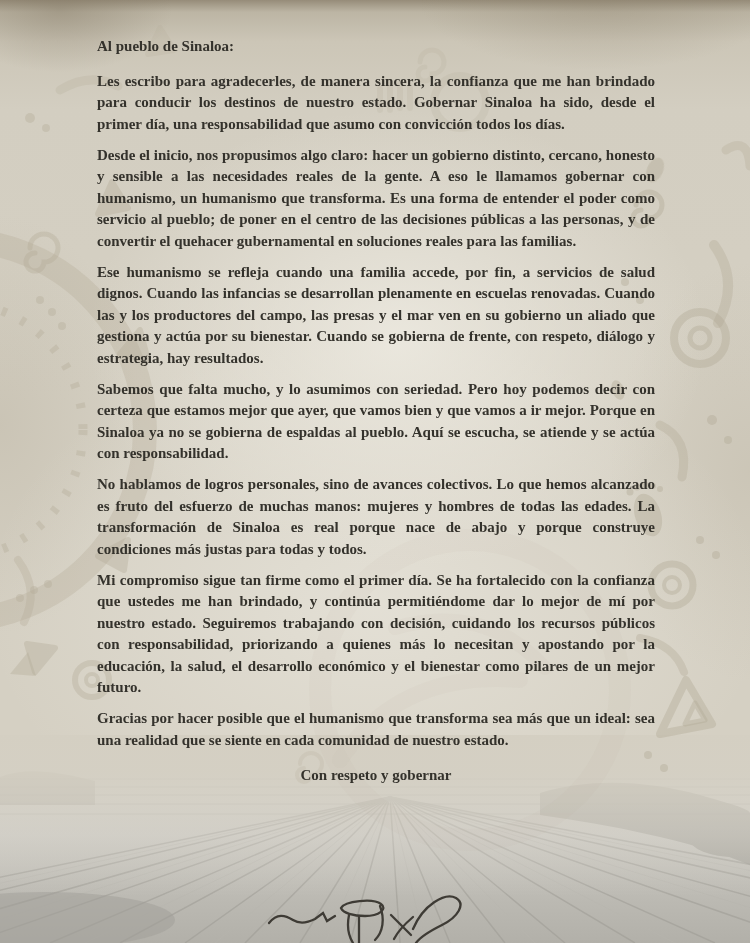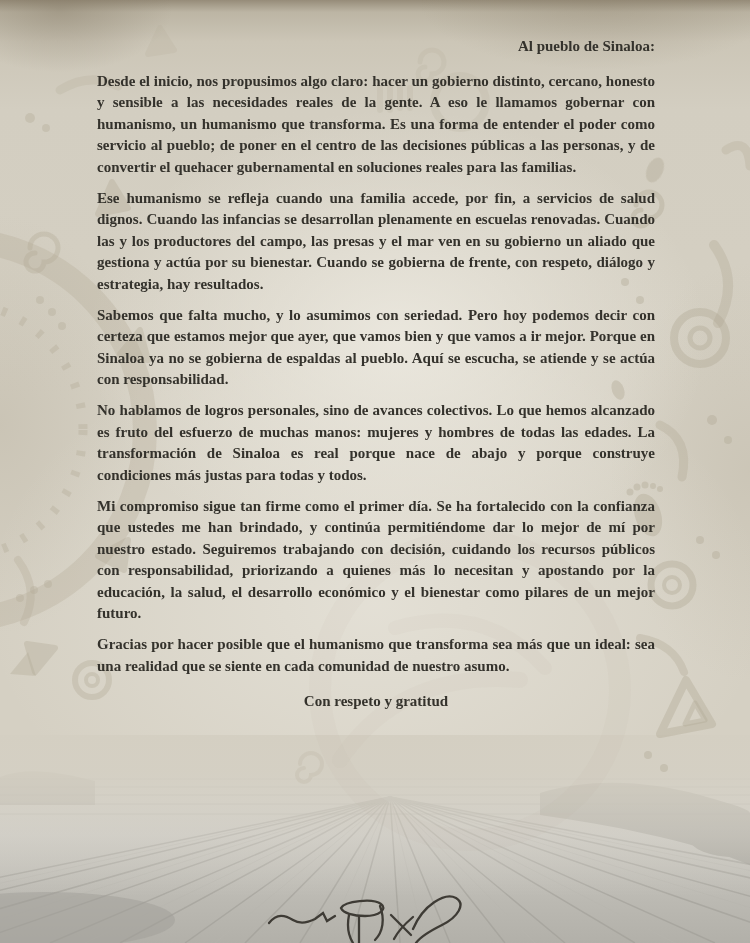--- a/index.html
+++ b/index.html
@@ -31,21 +31,21 @@
     background:linear-gradient(180deg,#d4cfc2 0%,rgba(212,207,194,.88) 18%,rgba(220,216,207,.45) 48%,rgba(224,221,213,0) 78%);
   }
   
   .deco{position:absolute;inset:0;z-index:3;pointer-events:none;}
   
   .letter{
     position:absolute;left:97px;top:36px;width:558px;z-index:4;
     color:#34322c;font-weight:bold;font-size:15px;line-height:21.5px;
     text-align:justify;
   }
-  .letter h1{font-size:15px;line-height:21.5px;margin:0 0 13px 0;font-weight:bold;text-align:right;}
+  .letter h1{font-size:15px;line-height:21.5px;margin:0 0 13px 0;font-weight:bold;text-align:left;}
   .letter p{margin:0 0 9.5px 0;}
   .closing{margin-top:14px;text-align:center;font-weight:bold;}
   
   .sig{position:absolute;left:265px;top:889px;width:220px;height:54px;z-index:5;}
 </style>
 </head>
 <body>
 
 <div class="page">
 
@@ -192,27 +192,28 @@
       <circle cx="470" cy="690" r="150" stroke-width="22" opacity=".07"></circle>
       <path d="M340,760 q60,-90 180,-80" stroke-width="16" opacity=".07"></path>
       <path d="M395,628 q90,-26 150,40" stroke-width="14" opacity=".07"></path>
       <path d="M300,764 a11,11 0 1,1 11,11 a7,7 0 1,1 -7,-7" stroke-width="4" opacity=".2"></path>
       <path d="M888,0 z" stroke-width="1" opacity="0"></path>
     </g>
   </svg>
 
   <div class="letter">
     <h1>Al pueblo de Sinaloa:</h1>
+    <p>Les escribo para agradecerles, de manera sincera, la confianza que me han brindado para conducir los destinos de nuestro estado. Gobernar Sinaloa ha sido, desde el primer día, una responsabilidad que asumo con convicción todos los días.</p>
     <p>Desde el inicio, nos propusimos algo claro: hacer un gobierno distinto, cercano, honesto y sensible a las necesidades reales de la gente. A eso le llamamos gobernar con humanismo, un humanismo que transforma. Es una forma de entender el poder como servicio al pueblo; de poner en el centro de las decisiones públicas a las personas, y de convertir el quehacer gubernamental en soluciones reales para las familias.</p>
     <p>Ese humanismo se refleja cuando una familia accede, por fin, a servicios de salud dignos. Cuando las infancias se desarrollan plenamente en escuelas renovadas. Cuando las y los productores del campo, las presas y el mar ven en su gobierno un aliado que gestiona y actúa por su bienestar. Cuando se gobierna de frente, con respeto, diálogo y estrategia, hay resultados.</p>
     <p>Sabemos que falta mucho, y lo asumimos con seriedad. Pero hoy podemos decir con certeza que estamos mejor que ayer, que vamos bien y que vamos a ir mejor. Porque en Sinaloa ya no se gobierna de espaldas al pueblo. Aquí se escucha, se atiende y se actúa con responsabilidad.</p>
     <p>No hablamos de logros personales, sino de avances colectivos. Lo que hemos alcanzado es fruto del esfuerzo de muchas manos: mujeres y hombres de todas las edades. La transformación de Sinaloa es real porque nace de abajo y porque construye condiciones más justas para todas y todos.</p>
     <p>Mi compromiso sigue tan firme como el primer día. Se ha fortalecido con la confianza que ustedes me han brindado, y continúa permitiéndome dar lo mejor de mí por nuestro estado. Seguiremos trabajando con decisión, cuidando los recursos públicos con responsabilidad, priorizando a quienes más lo necesitan y apostando por la educación, la salud, el desarrollo económico y el bienestar como pilares de un mejor futuro.</p>
-    <p>Gracias por hacer posible que el humanismo que transforma sea más que un ideal: sea una realidad que se siente en cada comunidad de nuestro asumo.</p>
-    <div class="closing">Con respeto y gratitud</div>
+    <p>Gracias por hacer posible que el humanismo que transforma sea más que un ideal: sea una realidad que se siente en cada comunidad de nuestro estado.</p>
+    <div class="closing">Con respeto y gobernar</div>
   </div>
 
   <svg class="sig" viewBox="0 0 220 54" width="220" height="54">
     <g fill="none" stroke="#3e3b35" stroke-width="2.3" stroke-linecap="round">
       <path d="M4,34 C12,24 20,26 28,31 C36,36 44,33 50,30 L58,24 L62,32 L70,27"></path>
       <path d="M76,19 C80,12 108,9 116,15 C123,20 114,27 100,27 C88,27 78,24 76,19 Z"></path>
       <path d="M115,17 C120,30 118,43 110,51"></path>
       <path d="M94,28 L94,54"></path>
       <path d="M84,26 C82,36 83,46 88,54"></path>
       <path d="M126,26 L146,46"></path>

